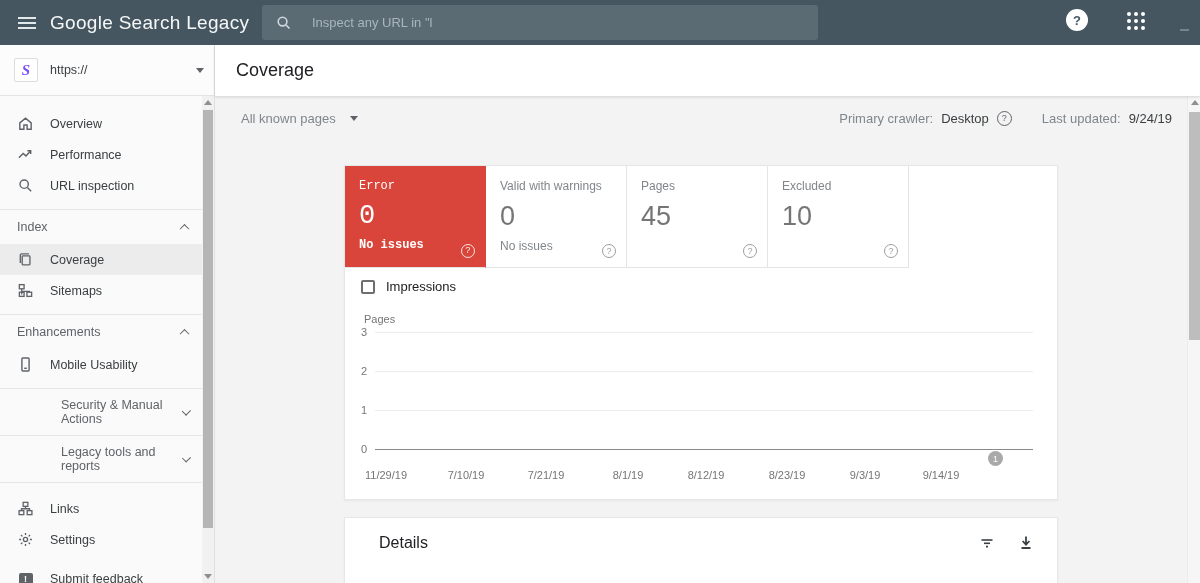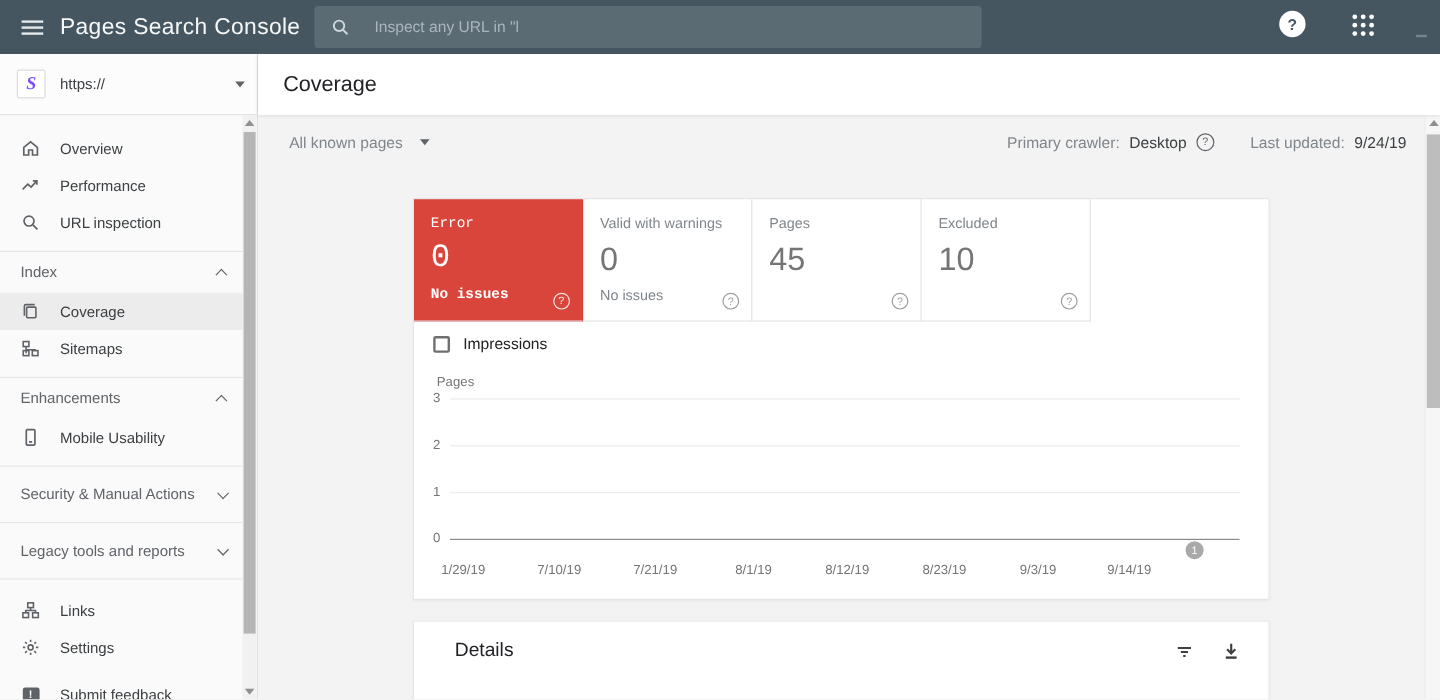--- a/index.html
+++ b/index.html
@@ -28,21 +28,21 @@
   .prop-url { margin-left:12px; color:#3c4043; }
   .caret-down { margin-left:auto; width:0; height:0; border-left:4.5px solid transparent; border-right:4.5px solid transparent; border-top:5px solid #5f6368; }
   .nav { width:203px; }
   .nav-group { padding-top:12px; }
   .nav-item { height:31px; display:flex; align-items:center; padding-left:17px; cursor:pointer; color:#3c4043; font-weight:500; }
   .nav-item.selected { background:#ececec; }
   .nav-ic { width:17px; display:flex; align-items:center; justify-content:center; color:#5f6368; }
   .nav-label { margin-left:16px;text-align:right; }
   .sec { border-top:1px solid #e6e6e6; }
   .sec-hdr { height:34px; display:flex; align-items:center; padding:0 15px 0 17px; color:#5f6368; cursor:pointer; }
-  .sec-hdr.tall { height:46px; }
+  .sec-hdr.tall { height:46px;margin-left:44px; }
   .chev { margin-left:auto; width:7px; height:7px; border-right:1.5px solid #5f6368; border-bottom:1.5px solid #5f6368; }
   .chev.up { transform:rotate(-135deg) translate(-1px,-1px); }
   .chev.down { transform:rotate(45deg) translateY(-2px); }
   .gap-top { margin-top:8px; }
   .sb-scroll { position:absolute; top:51px; right:0; bottom:0; width:12px; background:#f1f1f1; }
   .sb-scroll .thumb { position:absolute; left:1px; top:14px; width:10px; height:418px; background:#b5b5b5; }
   .arr { position:absolute; left:2px; width:0; height:0; border-left:4px solid transparent; border-right:4px solid transparent; }
   .arr.up { top:4px; border-bottom:5px solid #8f8f8f; }
   .arr.down { bottom:4px; border-top:5px solid #8f8f8f; }
 
@@ -98,21 +98,21 @@
 
 <div class="app">
 
   <header class="appbar">
     <div class="hamburger">
         <i></i>
         <i></i>
         <i></i>
       </div>
     <div class="logo">
-      <span>Pages Search Console</span>
+      <span>Google Search Legacy</span>
     </div>
     <div class="searchbox">
       <svg width="17" height="17" viewBox="0 0 18 18" fill="none" stroke="#cfd8dc" stroke-width="1.7">
         <circle cx="8" cy="8" r="4.6"></circle>
           <line x1="11.6" y1="11.6" x2="15.4" y2="15.4"></line>
       </svg>
       <input placeholder="Inspect any URL in &quot;l" style="">
     </div>
     <div class="help-btn">
         <span>?</span>
@@ -332,21 +332,21 @@
         <div>
           <span class="ylab">Pages</span>
           <span class="ytick" style="top:160px;">3</span>
           <span class="ytick" style="top:199px;">2</span>
           <span class="ytick" style="top:238px;">1</span>
           <span class="ytick" style="top:277px;">0</span>
           <div class="grid" style="top:166px;"></div>
           <div class="grid" style="top:205px;"></div>
           <div class="grid" style="top:244px;"></div>
           <div class="grid zero" style="top:283px;"></div>
-          <span class="xtick" style="left:41px;">1/29/19</span>
+          <span class="xtick" style="left:41px;">11/29/19</span>
           <span class="xtick" style="left:121px;">7/10/19</span>
           <span class="xtick" style="left:201px;">7/21/19</span>
           <span class="xtick" style="left:283px;">8/1/19</span>
           <span class="xtick" style="left:361px;">8/12/19</span>
           <span class="xtick" style="left:442px;">8/23/19</span>
           <span class="xtick" style="left:520px;">9/3/19</span>
           <span class="xtick" style="left:596px;">9/14/19</span>
           <div class="marker-badge">
               <span>1</span>
             </div>

